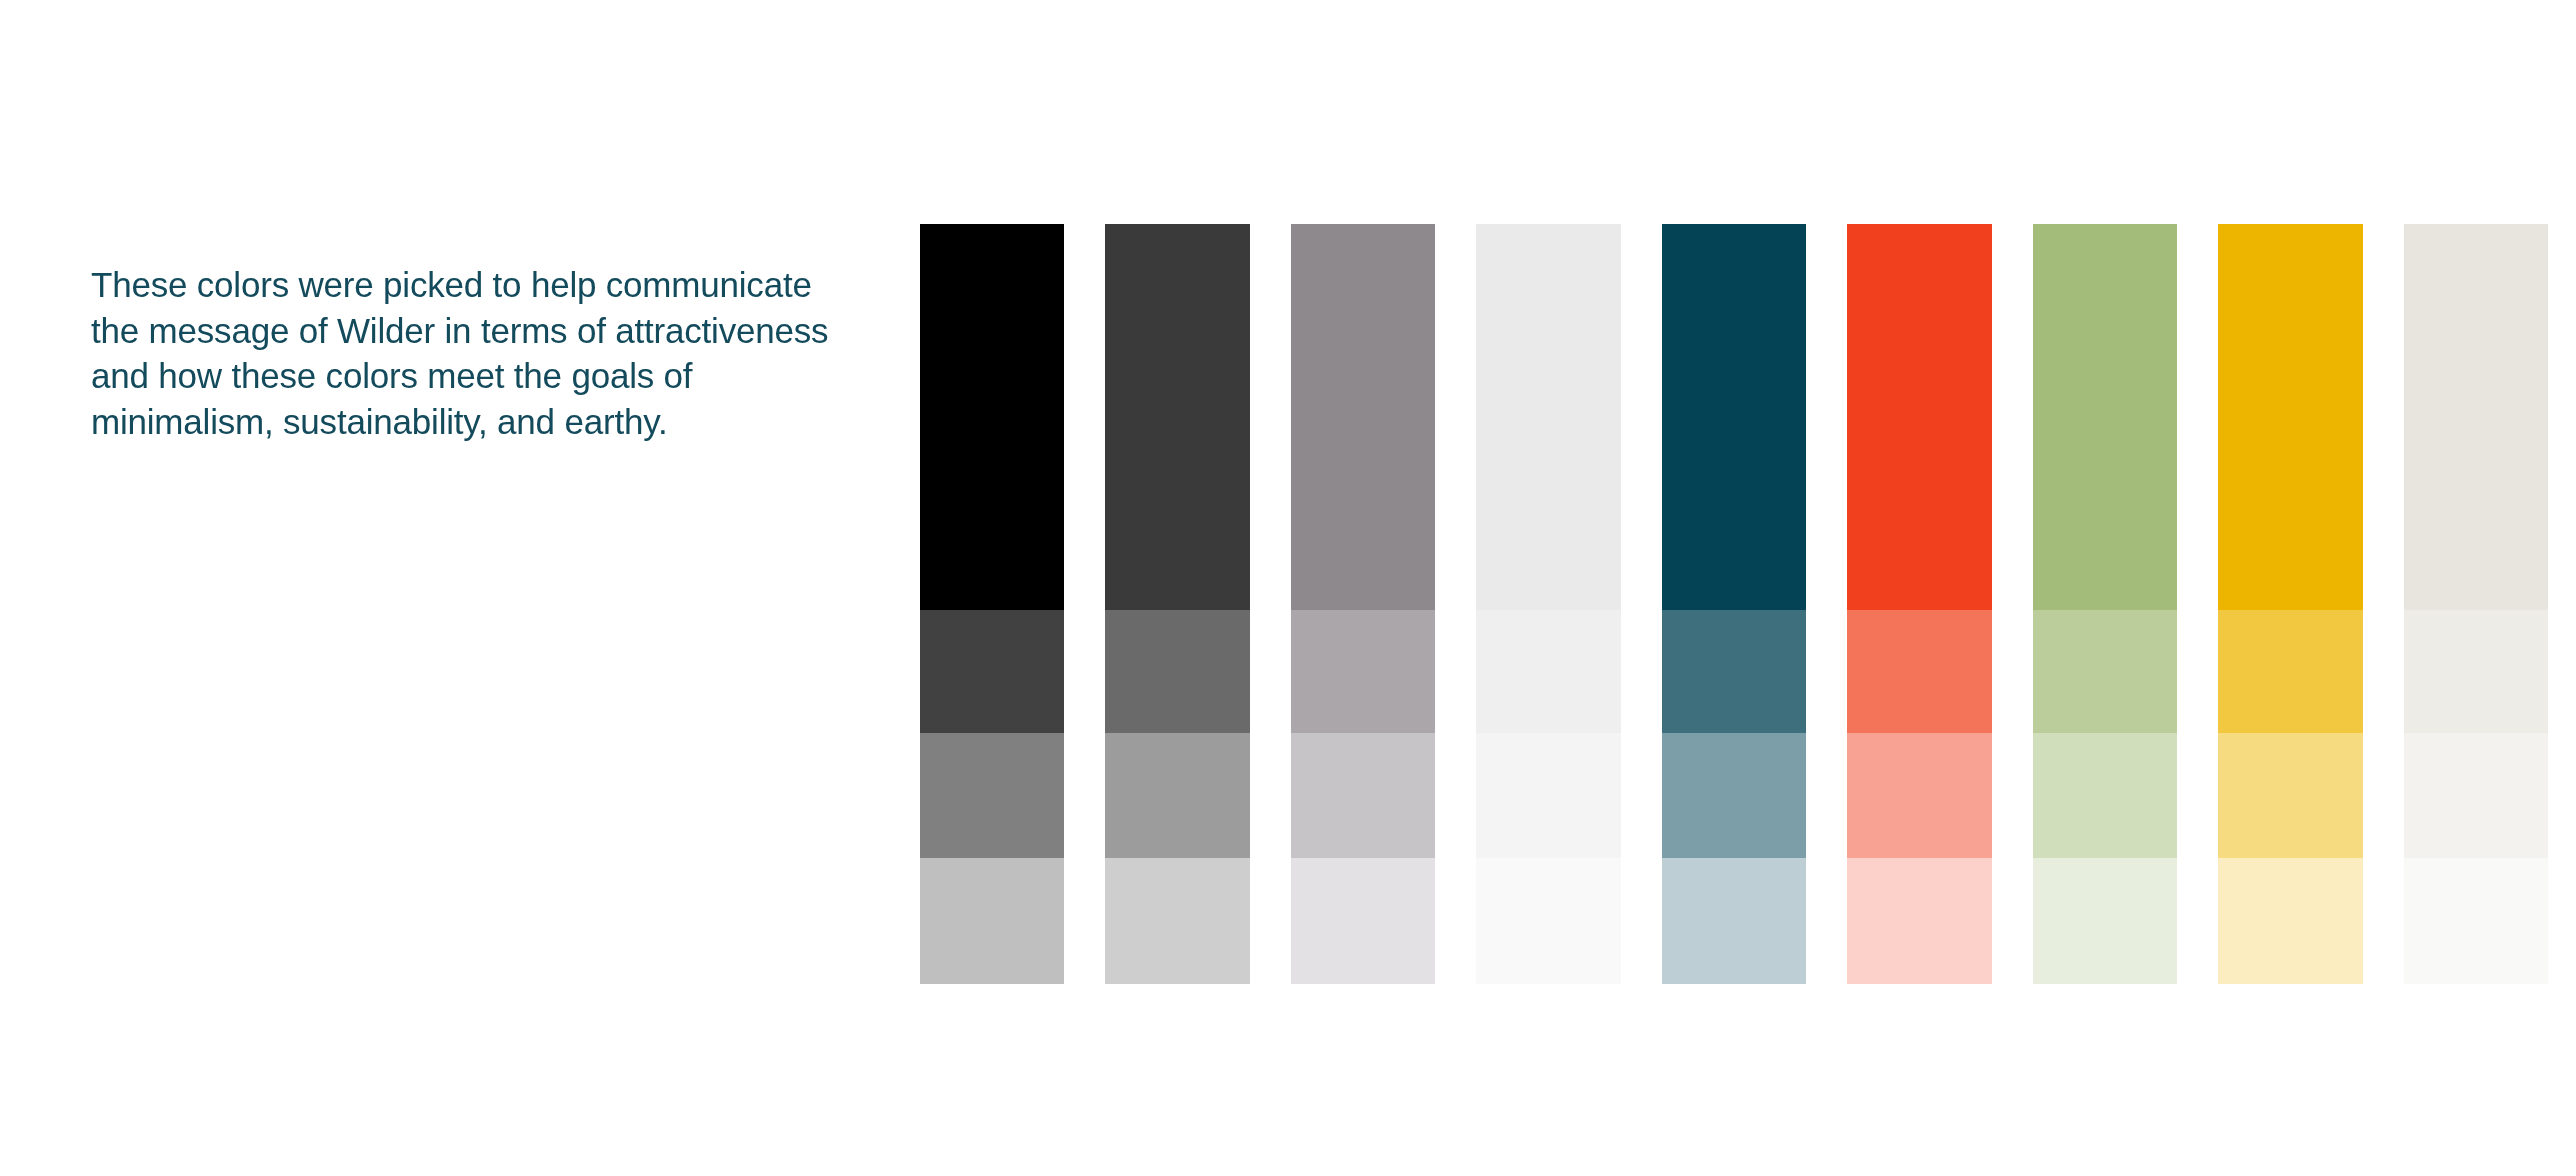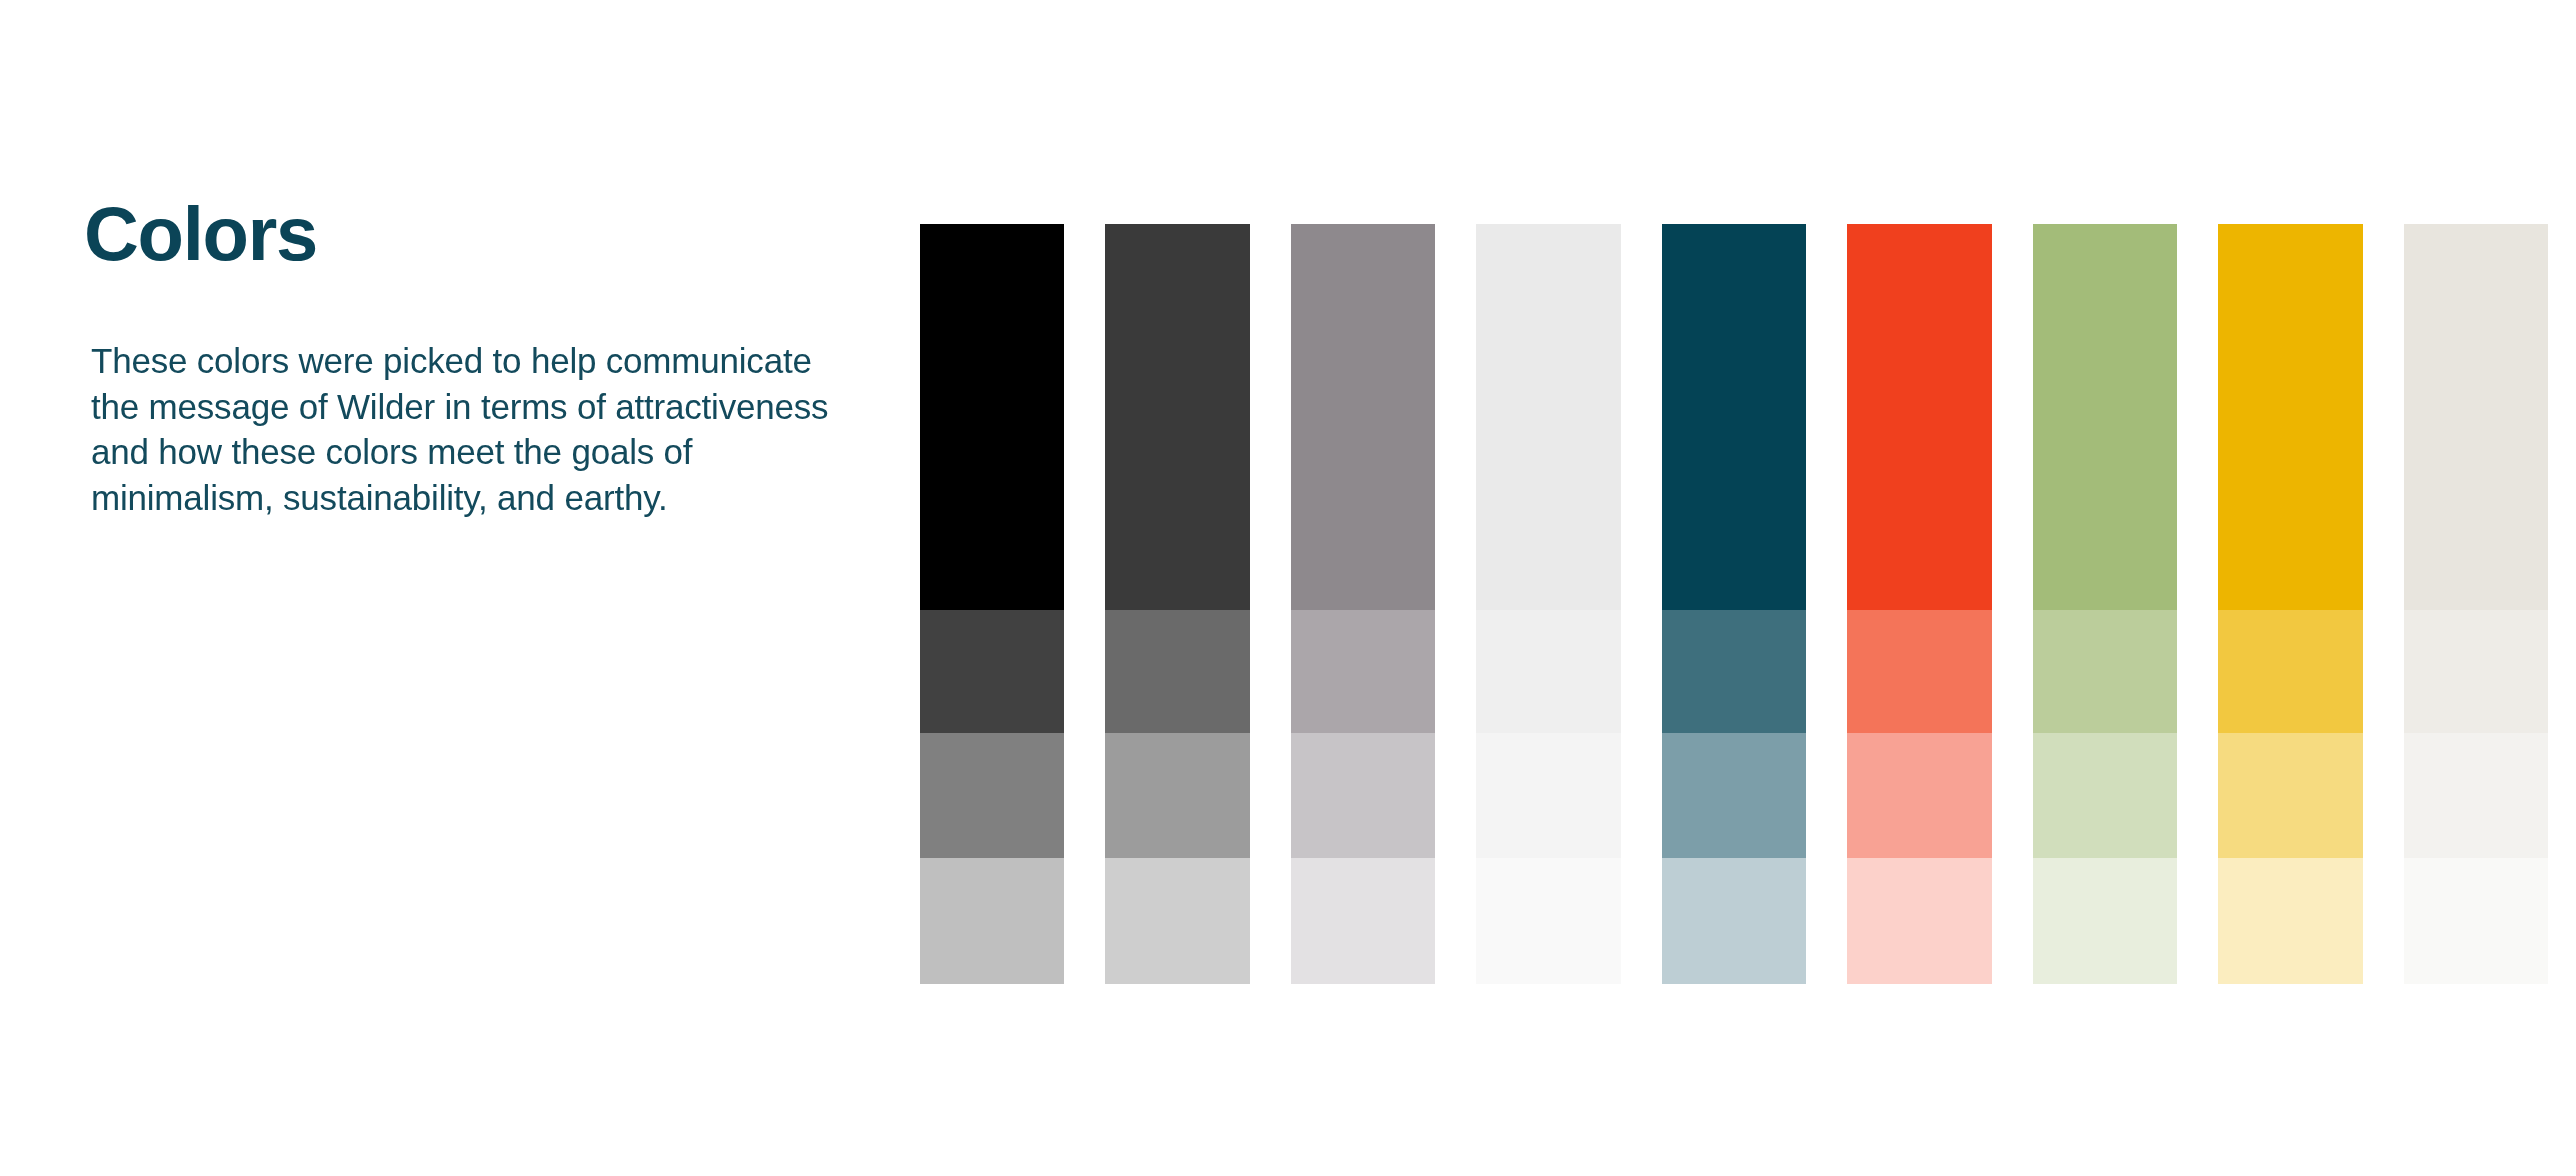--- a/index.html
+++ b/index.html
@@ -81,21 +81,20 @@
   .swatch.tone-1 { height: 123px; }
   .swatch.tone-2 { height: 125px; }
   .swatch.tone-3 { height: 126px; }
 </style>
 </head>
 <body>
 
 <div class="slide">
 
   <div class="text-panel">
-    <h1 class="page-title">Colors</h1>
     <p class="page-description">These colors were picked to help communicate the message of Wilder in terms of attractiveness and how these colors meet the goals of minimalism, sustainability, and earthy.</p>
   </div>
 
   <div class="palette">
       <div class="palette-column">
         <div class="swatch tone-0" style="background-color: rgb(0, 0, 0);"></div>
         <div class="swatch tone-1" style="background-color: rgb(65, 65, 65);"></div>
         <div class="swatch tone-2" style="background-color: rgb(128, 128, 128);"></div>
         <div class="swatch tone-3" style="background-color: rgb(191, 191, 191);"></div>
       </div>

